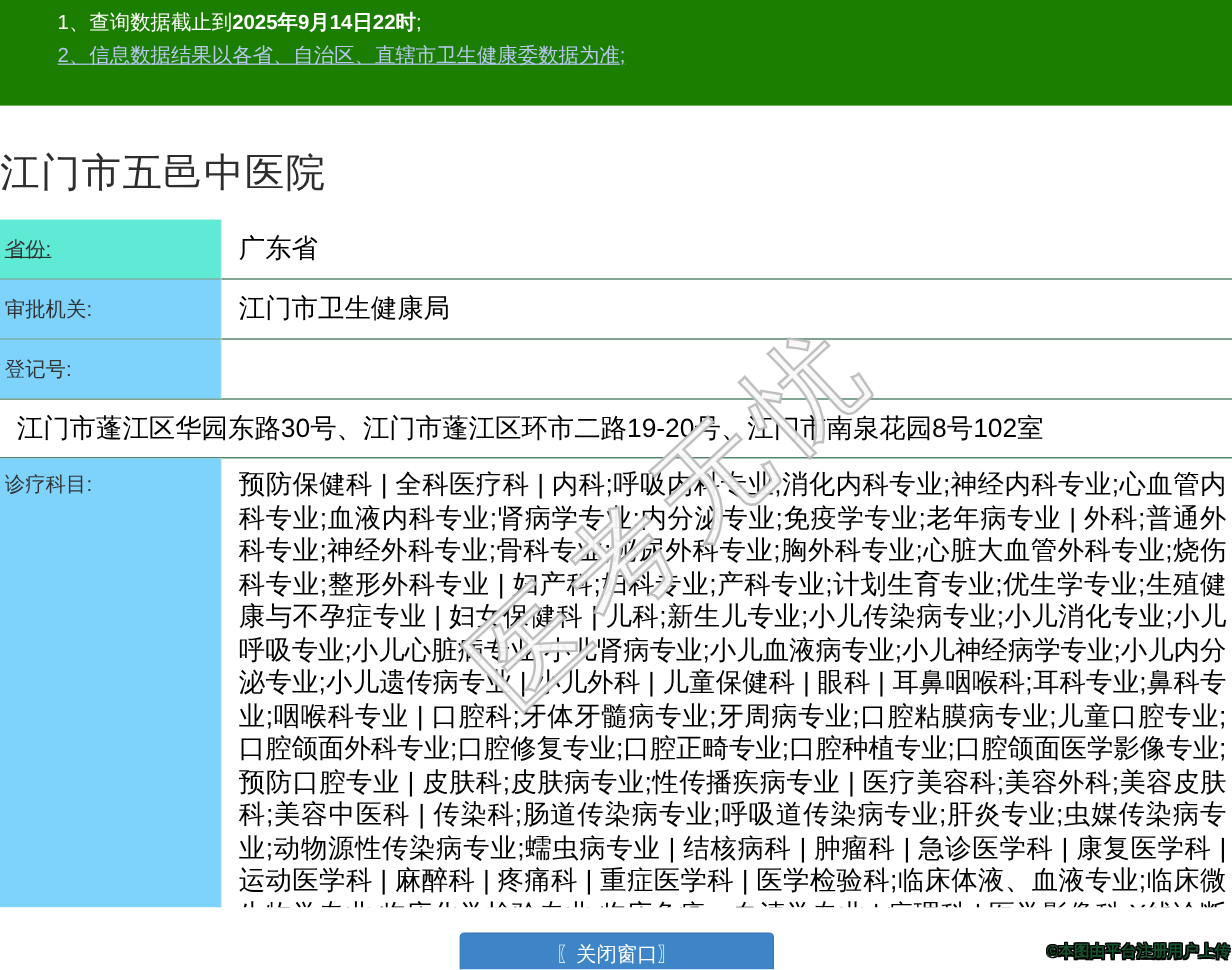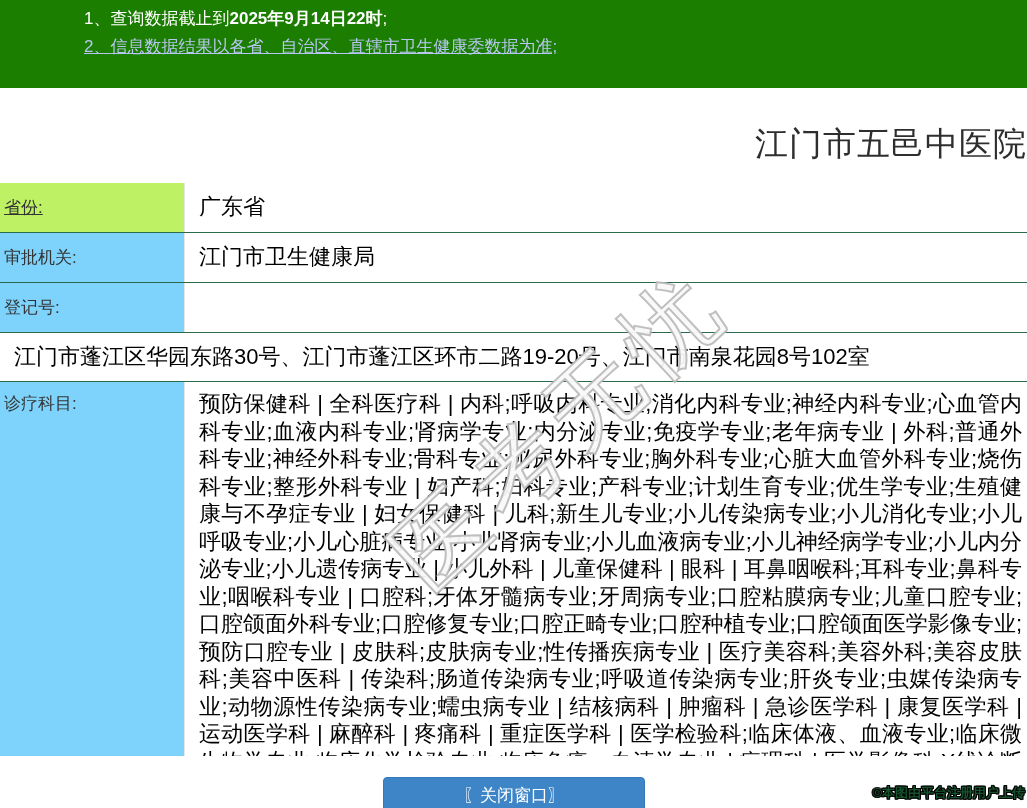--- a/index.html
+++ b/index.html
@@ -6,38 +6,38 @@
   .page{
     position:relative;width:1027px;height:808px;overflow:hidden;
     font-family:"Liberation Sans","DejaVu Sans",sans-serif;color:#333;background:#fff;
   }
   
   .notice-banner{
     width:100%;height:88px;background:#1c7e00;box-sizing:border-box;
     padding:5px 0 0 48px;
   }
   .notice-line{
-    color:#ffffff;font-size:17px;line-height:28px;white-space:nowrap;margin-left:36px;
+    color:#ffffff;font-size:17px;line-height:28px;white-space:nowrap;
   }
   .notice-line b{font-weight:bold;}
   .notice-blue{color:#b7c7f2;text-decoration:underline;}
   
   .hospital-title{
-    margin:34px 0 16px 0;text-align:right;
+    margin:34px 0 16px 0;text-align:left;
     font-size:33px;font-weight:400;color:#2e2e2e;letter-spacing:1px;
   }
   
   .info-table{width:1027px;}
   .info-row{display:flex;border-bottom:1px solid #2b6a4b;}
   .info-row:last-child{border-bottom:none;}
   .info-label{
     flex:0 0 185px;box-sizing:border-box;padding:13px 4px 13px 4px;
     font-size:17px;color:#333;border-right:1px solid #e6e6e6;background:#7dd3fc;
   }
-  .info-row.shaded .info-label{background:#bef264;text-decoration:underline;}
+  .info-row.shaded .info-label{background:#5eead4;text-decoration:underline;}
   .info-value{
     flex:1;box-sizing:border-box;padding:13px 5px 13px 14px;
     font-size:22px;color:#000000;line-height:22px;
   }
   .departments-row .info-label{padding-top:10px;}
   .departments-row .info-value{
     padding-top:8px;line-height:27.5px;max-height:374px;overflow:hidden;
     text-align:justify;
   }
   

